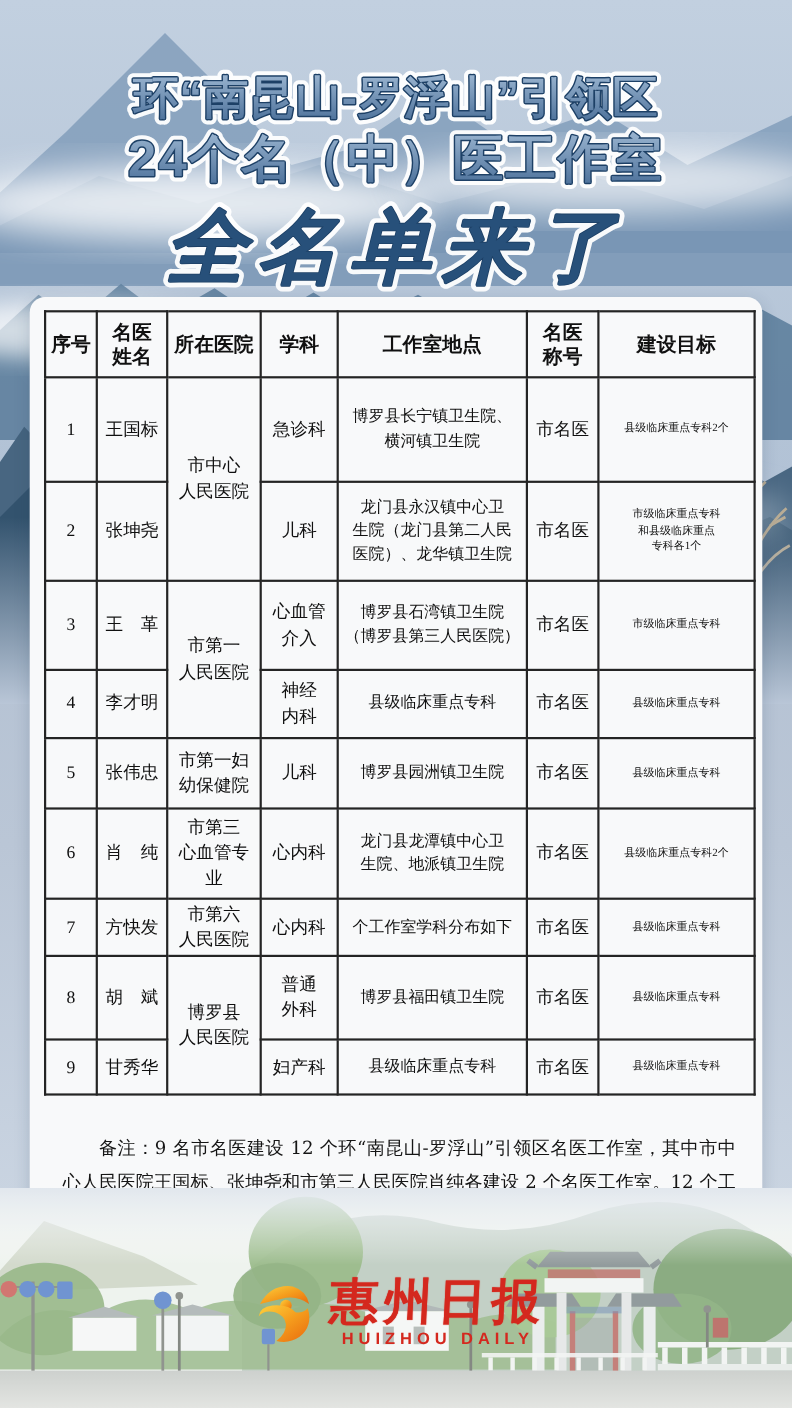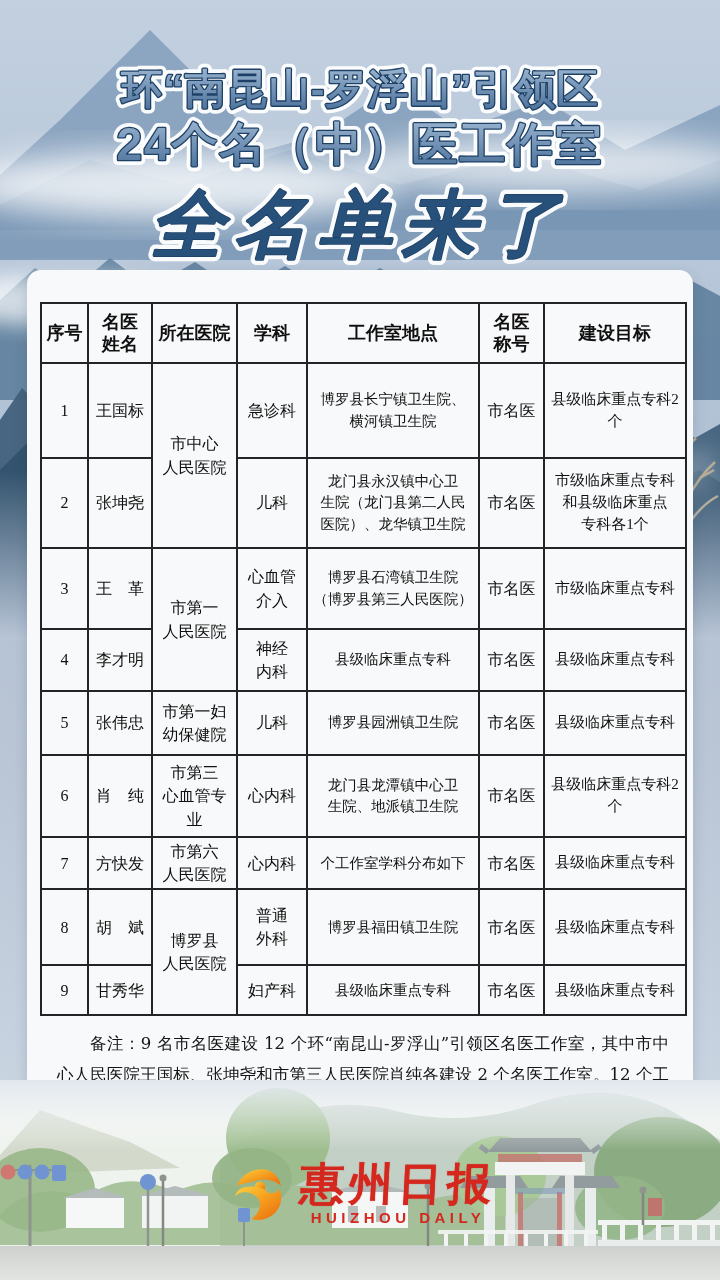--- a/index.html
+++ b/index.html
@@ -19,29 +19,29 @@
   .tl3{font-family:"DejaVu Serif",serif;font-weight:700;font-style:italic;font-size:74px;letter-spacing:10px;}
   .t-back{fill:none;stroke:#ffffff;stroke-width:10;stroke-linejoin:round;opacity:.95;}
   .t-front{fill:url(#titleGrad);stroke:#1d4066;stroke-width:2.6;paint-order:stroke;stroke-linejoin:round;}
   .t-front3{fill:#27507a;stroke:#1d4066;stroke-width:1.5;paint-order:stroke;stroke-linejoin:round;}
   
   .panel{
     position:absolute;left:27px;top:270px;width:666px;height:843px;
     background:#f8f9fa;border-radius:14px;box-shadow:0 4px 14px rgba(40,60,90,.18);
   }
   
-  table.med{border-collapse:collapse;table-layout:fixed;width:645px;position:absolute;left:13px;top:32px;}
+  table.med{border-collapse:collapse;table-layout:fixed;width:645px;position:absolute;left:13px;top:12px;}
   table.med td{
     border:2px solid #242424;text-align:center;vertical-align:middle;
     white-space:pre-line;font-family:"Liberation Serif","DejaVu Serif",serif;
     font-size:16px;line-height:1.45;color:#101010;padding:2px 3px;overflow:hidden;
   }
   table.med thead td{font-family:"Liberation Sans",sans-serif;font-weight:700;font-size:18px;line-height:1.25;}
   table.med td.loc{font-size:14.5px;padding:2px 2px;margin-left:28px;}
-  table.med td.goal{font-size:15px;padding:2px 2px;}
+  table.med td.goal{font-size:10px;padding:2px 2px;}
   tr.hrow{height:60px;} tr.r1{height:95px;} tr.r2{height:90px;} tr.r3{height:81px;}
   tr.r4{height:62px;} tr.r5{height:64px;} tr.r6{height:82px;} tr.r7{height:52px;}
   tr.r8{height:76px;} tr.r9{height:50px;}
   
   .footnote{
     position:absolute;left:30px;top:741px;width:612px;
     font-family:"DejaVu Serif","Liberation Serif",serif;font-size:16.5px;line-height:31px;
     color:#151515;text-align:justify;text-indent:2em;white-space:normal;
   }
   

